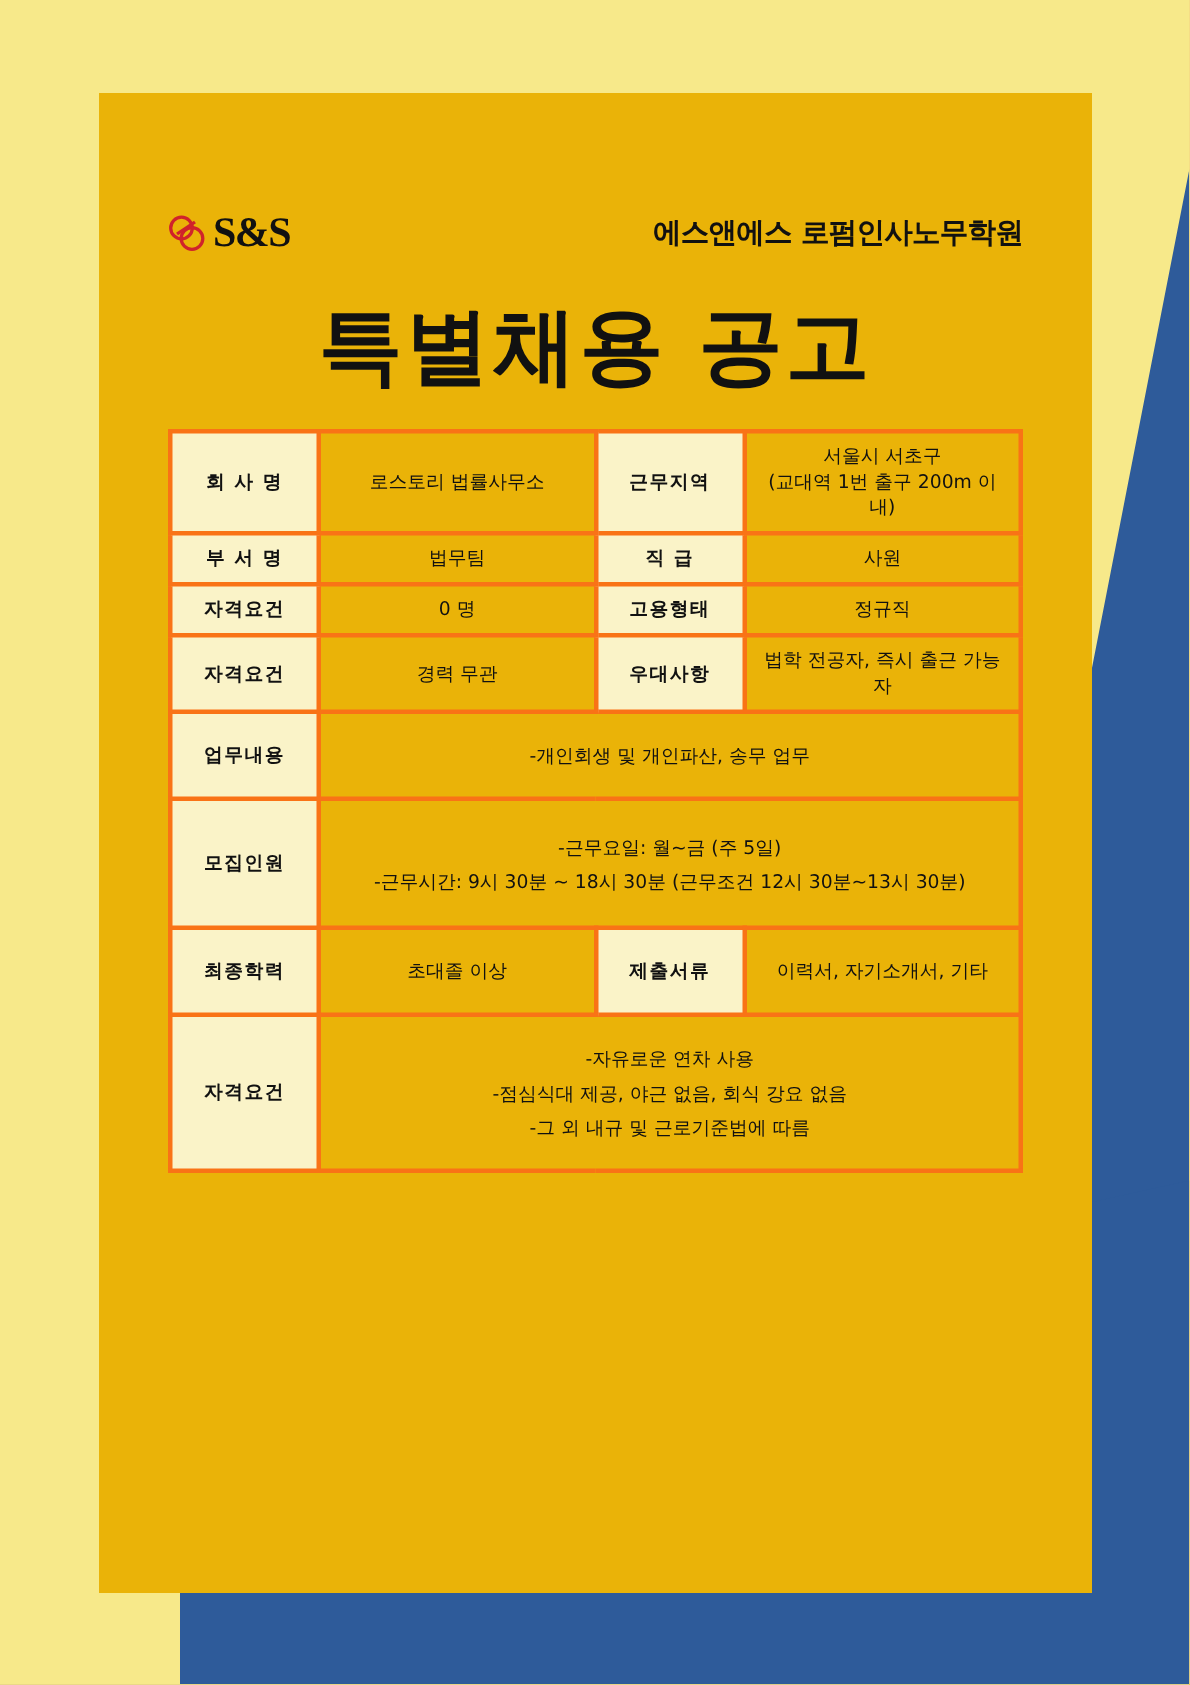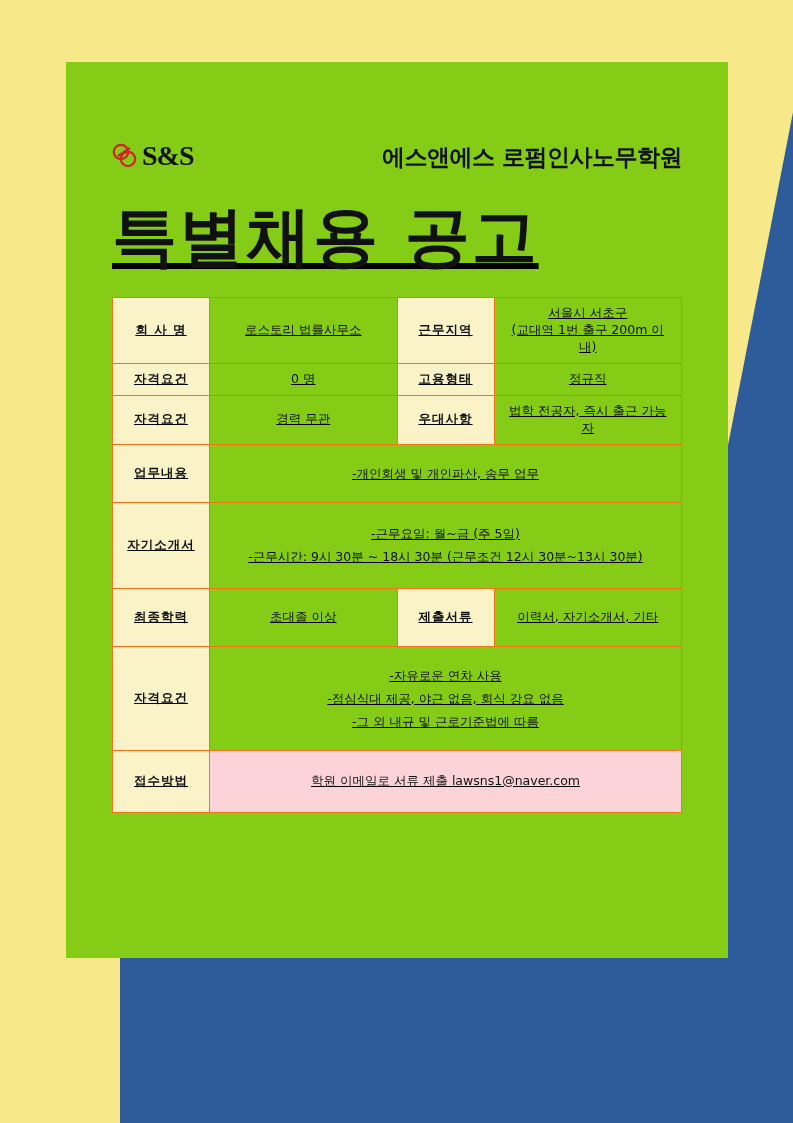--- a/index.html
+++ b/index.html
@@ -48,24 +48,23 @@
     width: 120px;
     height: 1123px;
     background: #f7e98a;
     z-index: 2;
   }
   .sheet {
     position: absolute;
     left: 66px;
     top: 62px;
     width: 662px;
-    height: 896px;
-    background: #84cc16;
+    height: 1000px;
+    background: #eab308;
     z-index: 3;
-    text-decoration: underline;
   }
   .header {
     position: relative;
     height: 60px;
     margin: 74px 46px 0 46px;
   }
   .logo {
     position: absolute;
     left: 0;
     top: 4px;
@@ -82,44 +81,45 @@
     font-size: 28px;
     font-weight: bold;
     color: #111111;
     letter-spacing: -1px;
     font-family: "Liberation Serif", serif;
   }
   .brand {
     position: absolute;
     right: 0;
     top: 6px;
-    font-size: 23px;
+    font-size: 19px;
     font-weight: bold;
     color: #111111;
     letter-spacing: -0.5px;
   }
   .title {
     margin: 4px 46px 0 46px;
-    font-size: 65px;
+    font-size: 56px;
     font-weight: bold;
     color: #111111;
     letter-spacing: 2px;
     line-height: 1.15;
     white-space: nowrap;
+    text-align: center;
   }
   .tbl-wrap {
     margin: 22px 46px 0 46px;
   }
   table.info {
     border-collapse: collapse;
     width: 570px;
     table-layout: fixed;
   }
   table.info td {
-    border: 1px solid #f97316;
+    border: 3px solid #f97316;
     font-size: 12.5px;
     color: #111111;
     padding: 7px 10px;
     vertical-align: middle;
   }
   td.lbl {
     background: #faf3c8;
     font-weight: bold;
     text-align: center;
     width: 76px;
@@ -171,54 +171,56 @@
       <table class="info">
         <tbody>
           <tr>
             <td class="lbl">회 사 명</td>
             <td class="val">로스토리 법률사무소</td>
             <td class="lbl">근무지역</td>
             <td class="val nowrap-lines">서울시 서초구
 (교대역 1번 출구 200m 이내)</td>
           </tr>
           <tr>
+            <td class="lbl">부 서 명</td>
+            <td class="val">법무팀</td>
+            <td class="lbl">직 급</td>
+            <td class="val">사원</td>
+          </tr>
+          <tr>
             <td class="lbl">자격요건</td>
             <td class="val">0 명</td>
             <td class="lbl">고용형태</td>
             <td class="val">정규직</td>
           </tr>
           <tr>
             <td class="lbl">자격요건</td>
             <td class="val">경력 무관</td>
             <td class="lbl">우대사항</td>
             <td class="val">법학 전공자, 즉시 출근 가능자</td>
           </tr>
           <tr style="height:58px;">
             <td class="lbl">업무내용</td>
             <td class="val-left nowrap-lines" colspan="3">-개인회생 및 개인파산, 송무 업무</td>
           </tr>
           <tr style="height:86px;">
-            <td class="lbl">자기소개서</td>
+            <td class="lbl">모집인원</td>
             <td class="val-left nowrap-lines" colspan="3">-근무요일: 월~금 (주 5일)
 -근무시간: 9시 30분 ~ 18시 30분 (근무조건 12시 30분~13시 30분)</td>
           </tr>
           <tr style="height:58px;">
             <td class="lbl">최종학력</td>
             <td class="val">초대졸 이상</td>
             <td class="lbl">제출서류</td>
             <td class="val">이력서, 자기소개서, 기타</td>
           </tr>
           <tr style="height:104px;">
             <td class="lbl">자격요건</td>
             <td class="val-left nowrap-lines" colspan="3">-자유로운 연차 사용
 -점심식대 제공, 야근 없음, 회식 강요 없음
 -그 외 내규 및 근로기준법에 따름</td>
           </tr>
-          <tr style="height:62px;">
-            <td class="lbl">접수방법</td>
-            <td class="pink" colspan="3">학원 이메일로 서류 제출 lawsns1@naver.com</td>
-          </tr>
         </tbody>
       </table>
     </div>
 
   </div>
 </div>
 
 </body></html>

